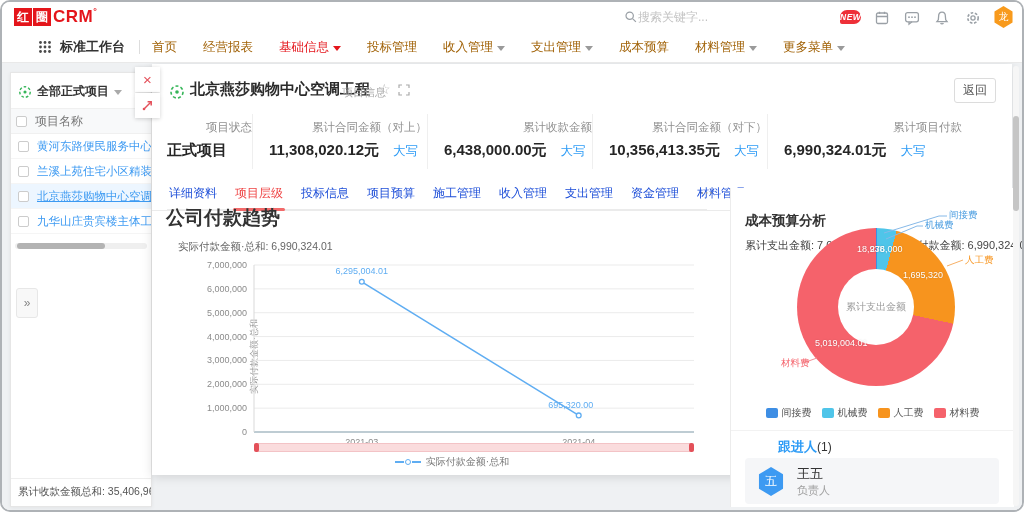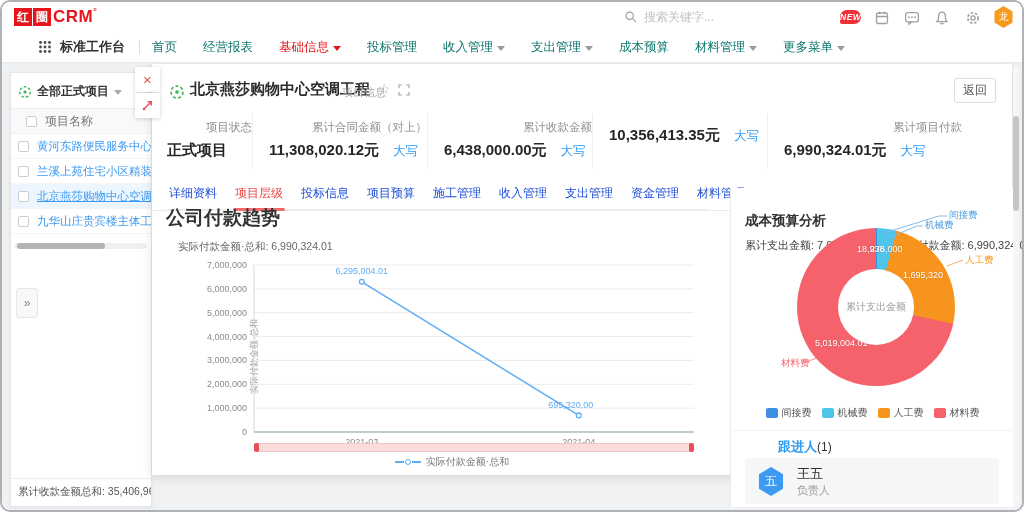--- a/index.html
+++ b/index.html
@@ -7,45 +7,45 @@
   .frame{position:relative;width:1024px;height:512px;border:2px solid #aeb2b6;border-radius:10px;background:#fff;overflow:hidden;}
 
   
   .topbar{position:absolute;left:0;top:0;right:0;height:30px;background:#fff;z-index:30;}
   .logo{position:absolute;left:12px;top:5px;display:flex;align-items:center;cursor:pointer;}
   .logo-block{display:inline-block;width:18px;height:18px;background:#E4151B;color:#fff;font-weight:bold;font-size:12px;line-height:18px;text-align:center;}
   .logo-block+.logo-block{margin-left:1px;}
   .logo-text{color:#E4151B;font-weight:bold;font-size:17px;margin-left:2px;letter-spacing:.5px;}
   .logo-deg{color:#E4151B;font-size:9px;font-weight:bold;align-self:flex-start;margin-top:-1px;}
   .search{position:absolute;left:622px;top:5px;display:flex;align-items:center;height:20px;}
-  .search input{border:none;outline:none;background:transparent;font-size:12px;width:150px;margin-left:6px;color:#ec4899;}
+  .search input{border:none;outline:none;background:transparent;font-size:12px;width:150px;color:#ec4899;}
   .search input::placeholder{color:#c3c3c3;}
   .new-badge{position:absolute;left:838px;top:8px;background:#EE3038;color:#fff;font-size:8.5px;font-weight:bold;font-style:italic;padding:2px 0;border-radius:7px 7px 7px 2px;letter-spacing:.5px;}
   .tb-icon{position:absolute;top:8px;width:16px;height:16px;cursor:pointer;}
   .avatar-hex{position:absolute;left:991px;top:4px;width:21px;height:22px;background:#F89A1C;color:#fff;font-size:10px;display:flex;align-items:center;justify-content:center;clip-path:polygon(50% 0%,93% 25%,93% 75%,50% 100%,7% 75%,7% 25%);cursor:pointer;}
 
   
   .navbar{position:absolute;left:0;top:30px;right:0;height:31px;background:#fff;border-bottom:1px solid #e9e9e9;display:flex;align-items:center;z-index:29;}
   .grid-icon{margin-left:36px;width:14px;height:14px;}
   .workbench{font-size:13px;font-weight:bold;color:#333;margin-left:8px;cursor:pointer;}
   .nav-divider{width:1px;height:14px;background:#ddd;margin:0 12px 0 14px;}
   .nav-items{display:flex;align-items:center;gap:26px;}
-  .nav-item{font-size:12.5px;color:#0f766e;display:flex;align-items:center;cursor:pointer;white-space:nowrap;}
+  .nav-item{font-size:12.5px;color:#a16207;display:flex;align-items:center;cursor:pointer;white-space:nowrap;}
   .nav-item.active{color:#E4151B;}
   .caret{width:0;height:0;border-left:4px solid transparent;border-right:4px solid transparent;border-top:5px solid #9a9a9a;margin-left:4px;margin-top:2px;}
   .nav-item.active .caret{border-top-color:#E4151B;}
 
   .canvas{position:absolute;left:0;top:61px;right:0;bottom:0;background:#eff1f3;}
 
   
   .sidebar{position:absolute;left:8px;top:70px;width:142px;height:435px;background:#fff;border:1px solid #e6e6e6;box-shadow:0 1px 4px rgba(0,0,0,.06);z-index:5;}
   .sb-header{display:flex;align-items:center;padding:10px 6px 8px 7px;}
   .sb-title{font-size:12px;font-weight:bold;color:#333;margin-left:5px;white-space:nowrap;}
   .sb-caret{width:0;height:0;border-left:4px solid transparent;border-right:4px solid transparent;border-top:5px solid #aaa;margin-left:5px;margin-top:2px;}
-  .sb-colhead{display:flex;align-items:center;height:26px;background:#f8f9fa;border-top:1px solid #f0f0f0;border-bottom:1px solid #f0f0f0;padding-left:15px;font-size:12px;color:#777;}
+  .sb-colhead{display:flex;align-items:center;height:26px;background:#f8f9fa;border-top:1px solid #f0f0f0;border-bottom:1px solid #f0f0f0;padding-left:5px;font-size:12px;color:#777;}
   .checkbox{display:inline-block;width:11px;height:11px;border:1px solid #ccc;border-radius:2px;background:#fff;flex:0 0 11px;cursor:pointer;}
   .sb-row{display:flex;align-items:center;height:25px;padding-left:7px;border-bottom:1px solid #f5f5f5;overflow:hidden;}
   .sb-row .plink{font-size:11.5px;color:#3D9AF2;margin-left:8px;white-space:nowrap;overflow:hidden;cursor:pointer;}
   .sb-row.sel{background:#edf6ff;}
   .sb-row.sel .plink{text-decoration:underline;}
   .sb-scroll{position:absolute;left:4px;right:4px;top:170px;height:6px;background:#efefef;border-radius:3px;}
   .sb-scroll .thumb{position:absolute;left:2px;top:0;height:6px;width:88px;background:#b3b3b3;border-radius:3px;cursor:pointer;}
   .sb-footer{position:absolute;left:0;right:0;bottom:0;padding:6px 0 7px 7px;border-top:1px solid #eee;font-size:10.5px;color:#555;white-space:nowrap;overflow:hidden;}
   .expand-handle{position:absolute;left:14px;top:286px;width:22px;height:30px;background:#f8f8f8;border:1px solid #e7e7e7;border-radius:3px;display:flex;align-items:center;justify-content:center;color:#888;font-size:12px;z-index:6;cursor:pointer;}
 
@@ -288,20 +288,21 @@
           </div>
         </div>
         <div class="stat" style="width: 165px;">
           <div class="stat-label">累计收款金额</div>
           <div class="stat-line">
             <span class="stat-value">6,438,000.00元</span>
             <a class="cap-link">大写</a>
           </div>
         </div>
         <div class="stat" style="width: 175px;">
+          <div class="stat-label">累计合同金额（对下）</div>
           <div class="stat-line">
             <span class="stat-value">10,356,413.35元</span>
             <a class="cap-link">大写</a>
           </div>
         </div>
         <div class="stat" style="width: 195px;">
           <div class="stat-label">累计项目付款</div>
           <div class="stat-line">
             <span class="stat-value">6,990,324.01元</span>
             <a class="cap-link">大写</a>

